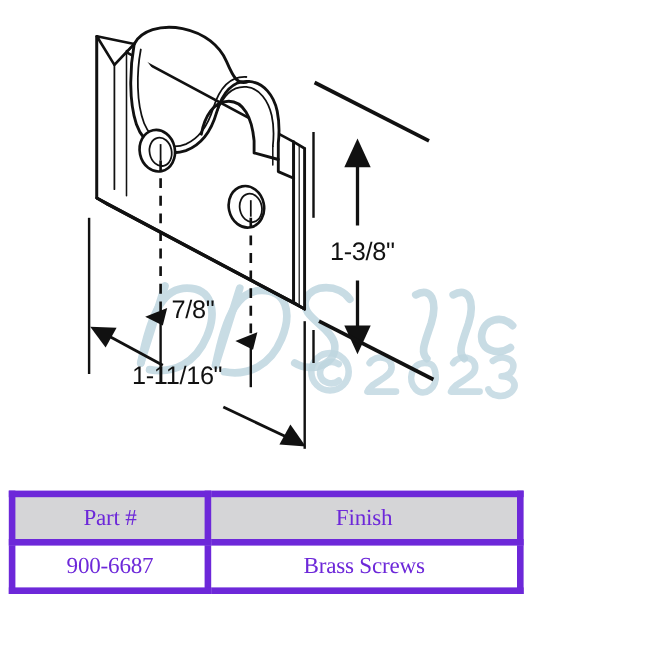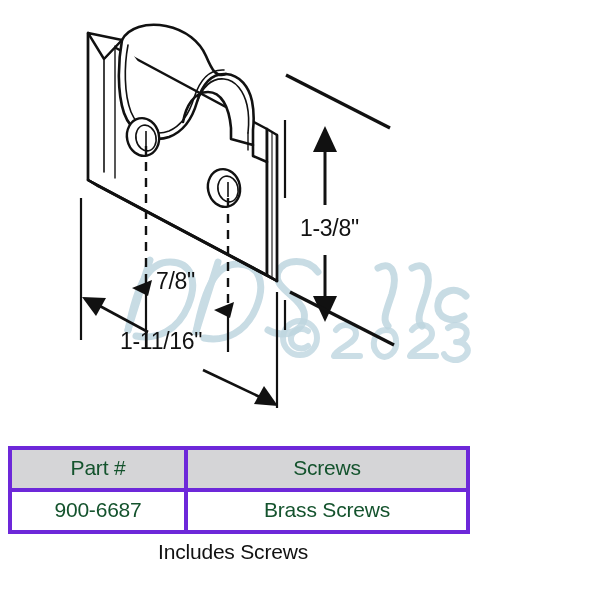--- a/index.html
+++ b/index.html
@@ -68,26 +68,26 @@
     width: 450px;
   }
   table#parts-table {
     border-collapse: collapse;
     width: 450px;
     table-layout: fixed;
     border: 4px solid #1a1a1a;
   }
   table#parts-table th,
   table#parts-table td {
-    border: 4px solid #6d28d9;
+    border: 6px solid #6d28d9;
     text-align: center;
-    font-family: Liberation Sans, sans-serif;
+    font-family: Liberation Serif, serif;
     font-size: 21px;
     font-weight: 400;
-    color: #14532d;
+    color: #6d28d9;
     height: 30px;
     padding: 3px 0 5px 0;
     letter-spacing: -0.2px;
   }
   table#parts-table th {
     background: #d5d5d7;
   }
   table#parts-table td {
     background: #ffffff;
     margin-top: 38px;
@@ -271,27 +271,26 @@
     <div class="dim-label" id="dim-hole-label">7/8"</div>
 
     <div class="dim-label" id="dim-height-label">1-3/8"</div>
   </div>
 
   <div id="parts-table-wrap">
     <table id="parts-table">
       <thead>
         <tr>
           <th class="col-part">Part #</th>
-          <th class="col-finish">Screws</th>
+          <th class="col-finish">Finish</th>
         </tr>
       </thead>
       <tbody>
         <tr>
           <td class="col-part">900-6687</td>
           <td class="col-finish">Brass Screws</td>
         </tr>
       </tbody>
     </table>
   </div>
 
-  <div id="footnote">Includes Screws</div>
 
 </div>
 
 </body></html>

